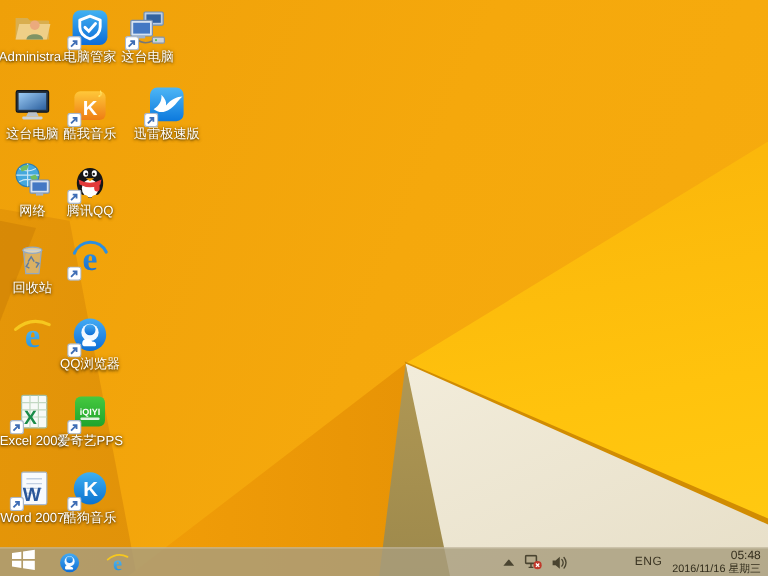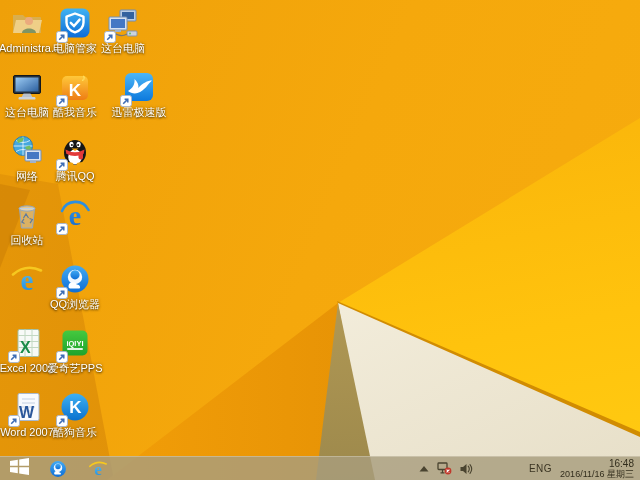--- a/index.html
+++ b/index.html
@@ -387,18 +387,18 @@
         </svg>
       </span>
       <span style="display:flex;">
         <svg width="13" height="12" viewBox="0 0 13 12">
           <path d="M0.5 4 H3 L6.5 1 V11 L3 8 H0.5 z" fill="#4A4430"></path>
           <path d="M8.2 3.2 q2.2 2.8 0 5.6 M10 1.6 q3.4 4.4 0 8.8" stroke="#4A4430" stroke-width="1.1" fill="none" stroke-linecap="round"></path>
         </svg>
       </span>
       <span class="lang">ENG</span>
       <div class="clock">
-        <div class="t">16:48</div>
+        <div class="t">05:48</div>
         <div class="d">2016/11/16 星期三</div>
       </div>
     </div>
   </div>
 </div>
 
 </body></html>

